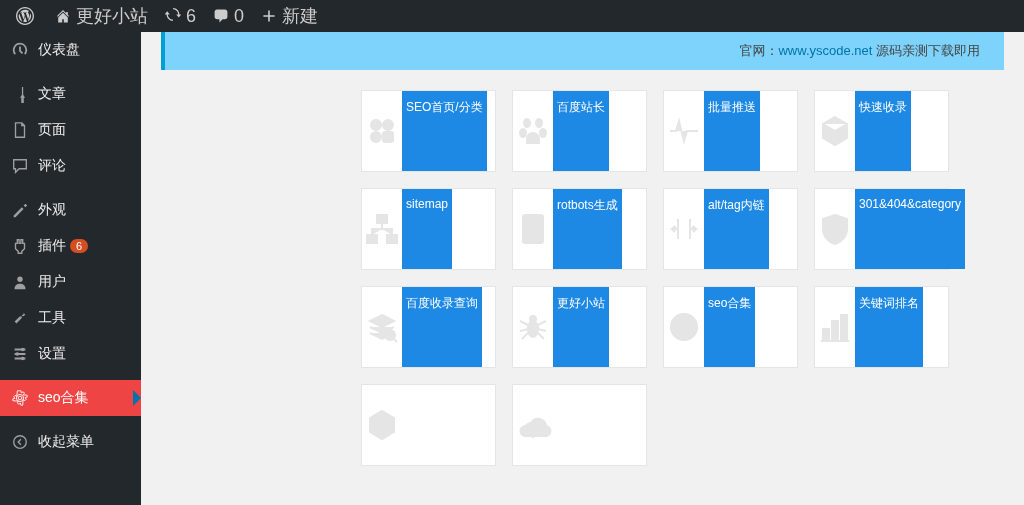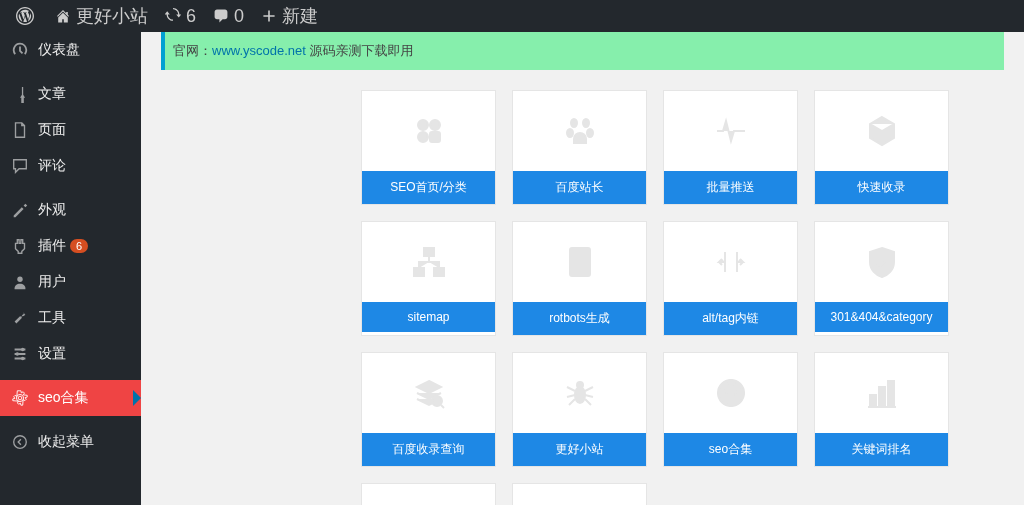--- a/index.html
+++ b/index.html
@@ -15,25 +15,25 @@
     .sidebar-item { display: flex; align-items: center; padding: 8px 10px; cursor: pointer; position: relative; color: #eee; }
     .sidebar-item.active { background: #ef4444; color: #fff; }
     .sidebar-item.active::after { content: ''; position: absolute; right: -8px; top: 50%; transform: translateY(-50%); border: 8px solid transparent; border-left-color: #0073aa; }
     .sidebar-icon { width: 20px; height: 20px; display: inline-flex; align-items: center; justify-content: center; margin-right: 8px; opacity: 0.6; }
     .sidebar-item.active .sidebar-icon { opacity: 1; }
     .badge { background: #d54e21; color: #fff; border-radius: 10px; padding: 1px 6px; font-size: 11px; margin-left: 4px; }
     .sidebar-separator { height: 8px; }
     
     .content { flex: 1; background: #f1f1f1; overflow-y: auto; padding: 0 20px 20px 20px; }
     
-    .notice { background: #86efac; border-left: 4px solid #00a0d2; margin: 0 0 20px 0; padding: 10px 8px; font-size: 13px; color: #444; }
+    .notice { background: #7dd3fc; border-left: 4px solid #00a0d2; margin: 0 0 20px 0; padding: 10px 24px; font-size: 13px; color: #444; text-align: right; }
     .notice a { color: #0073aa; text-decoration: none; }
     
     .cards { display: flex; flex-wrap: wrap; gap: 16px; justify-content: flex-start; padding-left: 200px; }
-    .card { width: 135px; border: 1px solid #e5e5e5; background: #fff; display: flex; flex-direction: column; cursor: pointer; }
+    .card { width: 135px; border: 1px solid #e5e5e5; background: #fff; display: flex; flex-direction: row; cursor: pointer; }
     .card-icon { height: 80px; display: flex; align-items: center; justify-content: center; color: #e5e5e5; }
     .card-label { background: #1e88e5; color: #fff; text-align: center; padding: 8px 4px; font-size: 12px; }
     
     svg { fill: currentColor; }
   </style>
 </head>
 <body>
 
 <div class="topbar">
   <div class="topbar-item">

